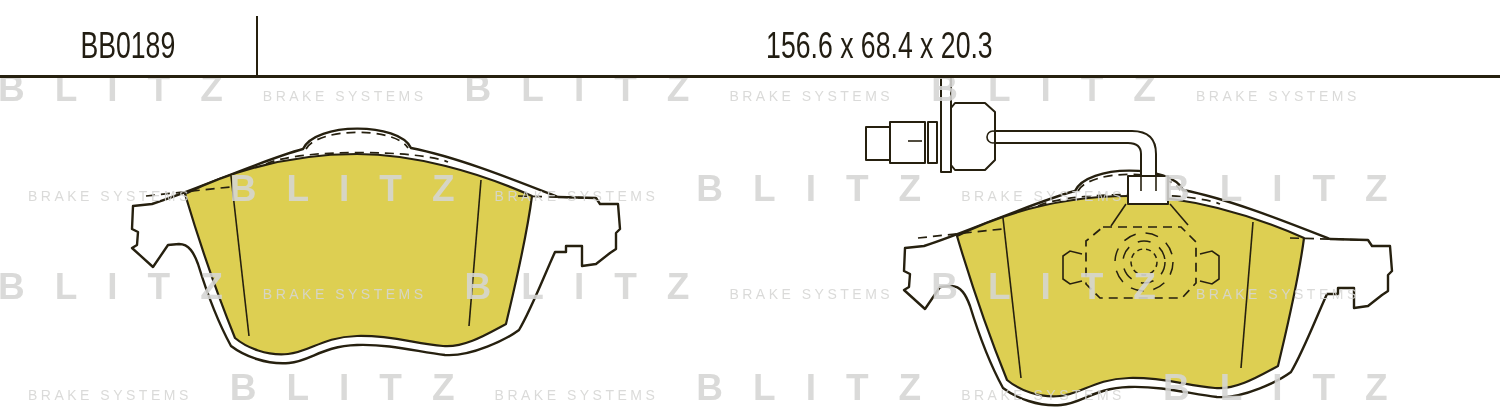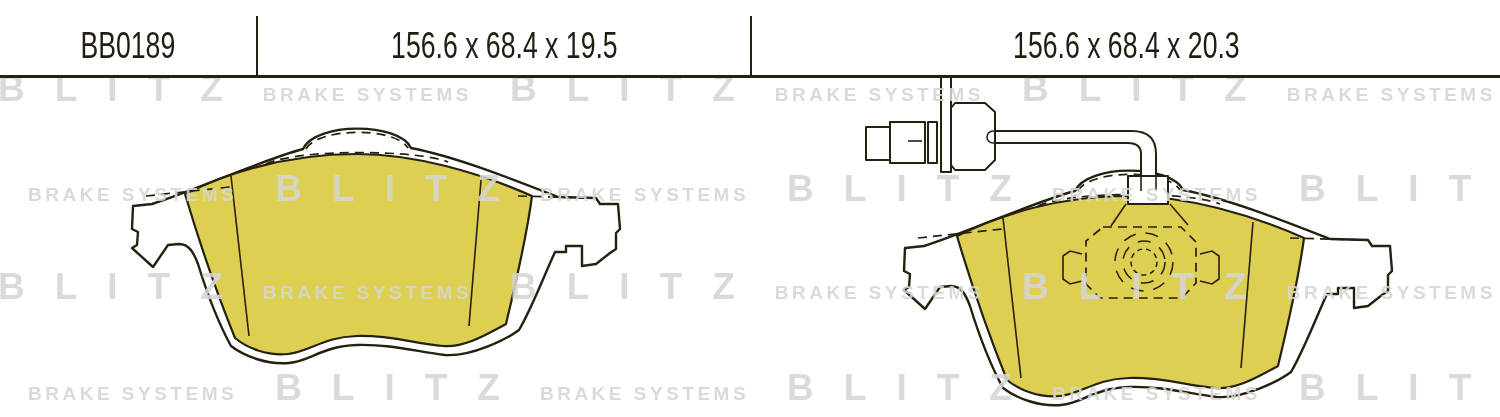--- a/index.html
+++ b/index.html
@@ -39,21 +39,21 @@
   }
   .wm-row{
     position:absolute;display:flex;align-items:baseline;
     white-space:nowrap;width:1750px;
     color:var(--wm);opacity:0.88;
   }
   .wm-brand{
     font-size:37px;font-weight:bold;letter-spacing:30px;margin-right:10px;
   }
   .wm-tag{
-    font-size:19px;font-weight:700;letter-spacing:3.5px;margin-right:38px;
+    font-size:14px;font-weight:400;letter-spacing:3.5px;margin-right:38px;
   }
   .wm-r1{top:68px;left:-2px;}
   .wm-r2{top:168px;left:28px;}
   .wm-r3{top:266px;left:-2px;}
   .wm-r4{top:367px;left:28px;}
   
   .drawings{position:absolute;top:60px;left:0;z-index:1;}
   .plate{fill:#ffffff;stroke:var(--line);stroke-width:2.4;stroke-linejoin:round;}
   .pad-yellow{fill:var(--pad-fill);stroke:var(--line);stroke-width:2.2;stroke-linejoin:round;}
   .thin{stroke:var(--line);stroke-width:1.6;fill:none;}
@@ -61,23 +61,20 @@
   .dash{stroke:var(--line);stroke-width:1.7;fill:none;stroke-dasharray:9 6;}
   .dash2{stroke:var(--line);stroke-width:1.5;fill:none;stroke-dasharray:5 4;}
   .dash3{stroke:var(--line);stroke-width:1.5;fill:none;stroke-dasharray:13 10;}
 </style>
 </head>
 <body>
 
 <div class="header">
   <div class="hcell c1">
     <span class="htext">BB0189</span>
-  </div>
-  <div class="hcell c2">
-    <span class="htext">156.6 x 68.4 x 19.5</span>
   </div>
   <div class="hcell c3">
     <span class="htext">156.6 x 68.4 x 20.3</span>
   </div>
 </div>
 
 <svg class="drawings" width="1500" height="357" viewBox="0 0 1500 357">
   <defs>
     <g id="brakePad">
 

